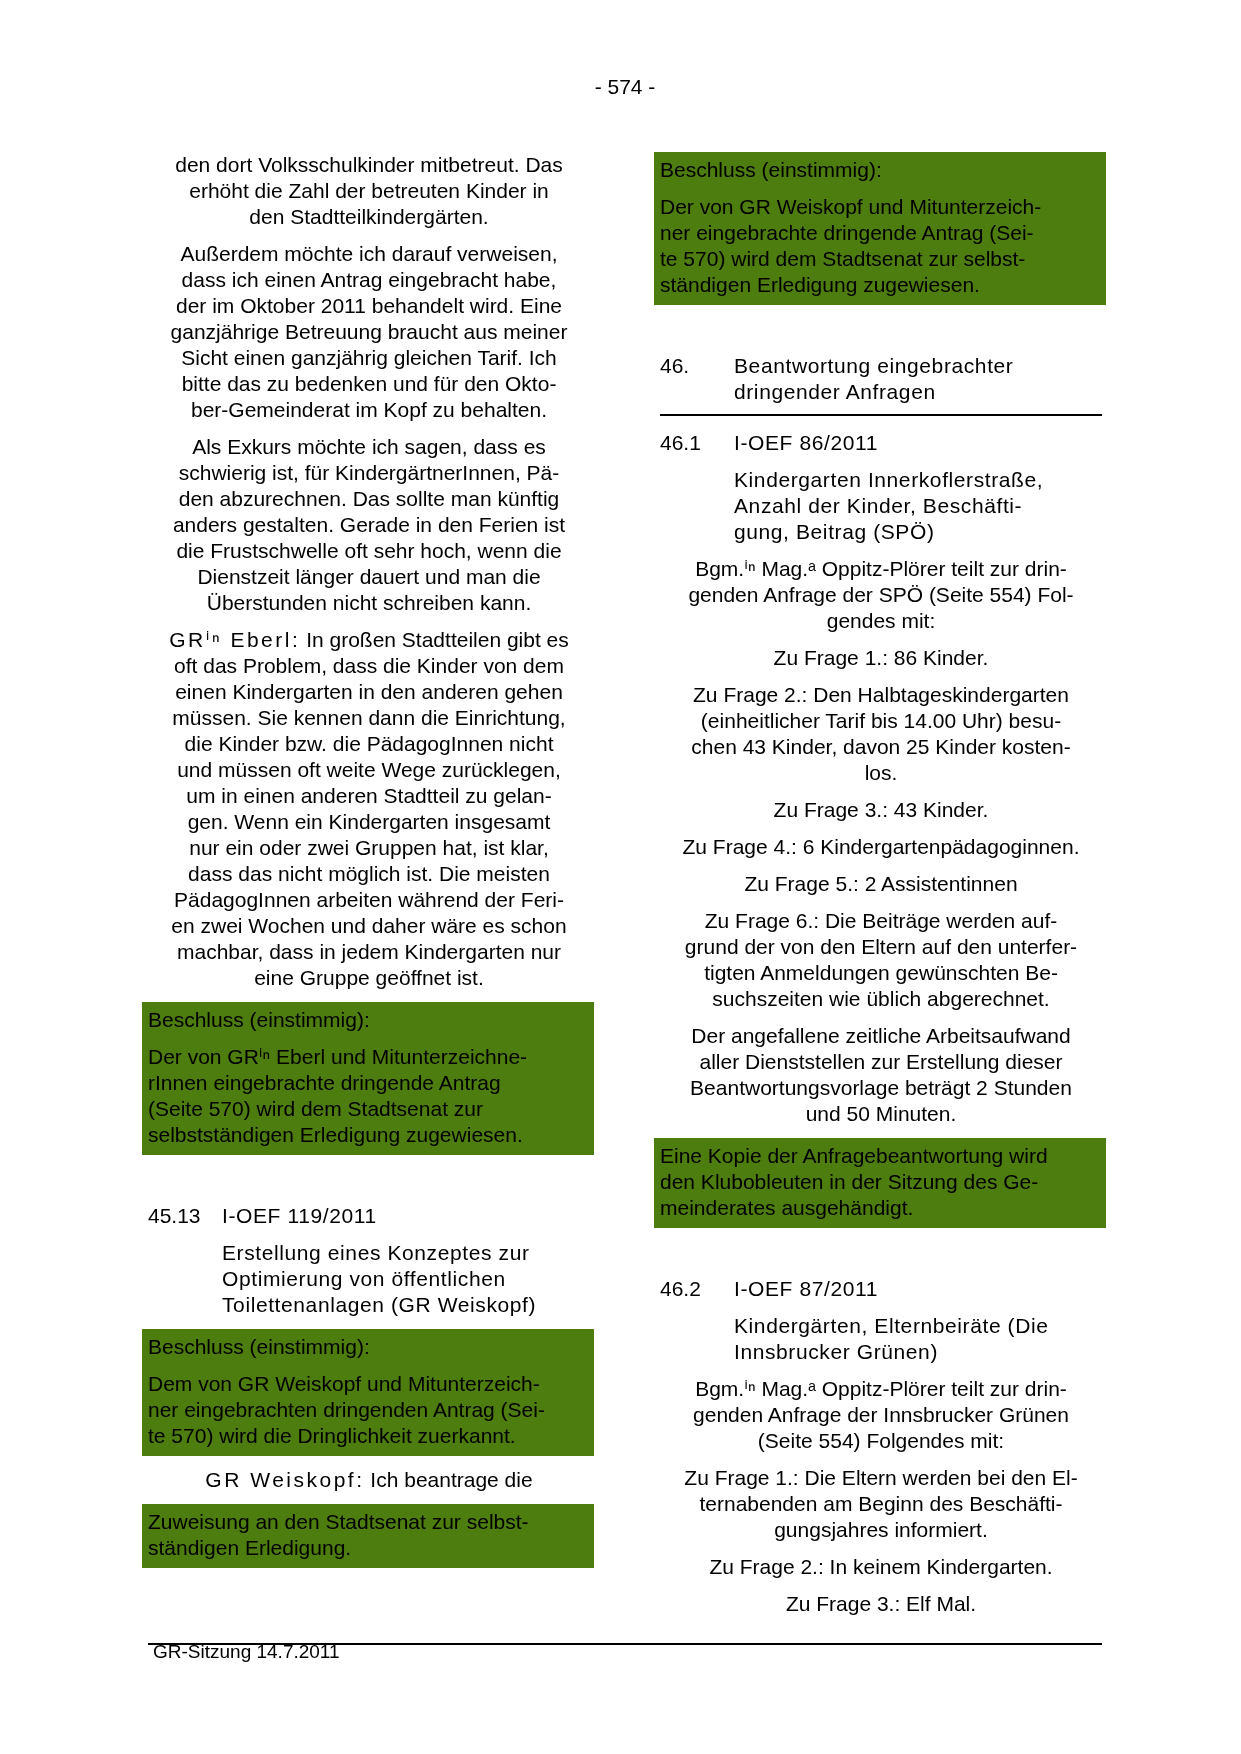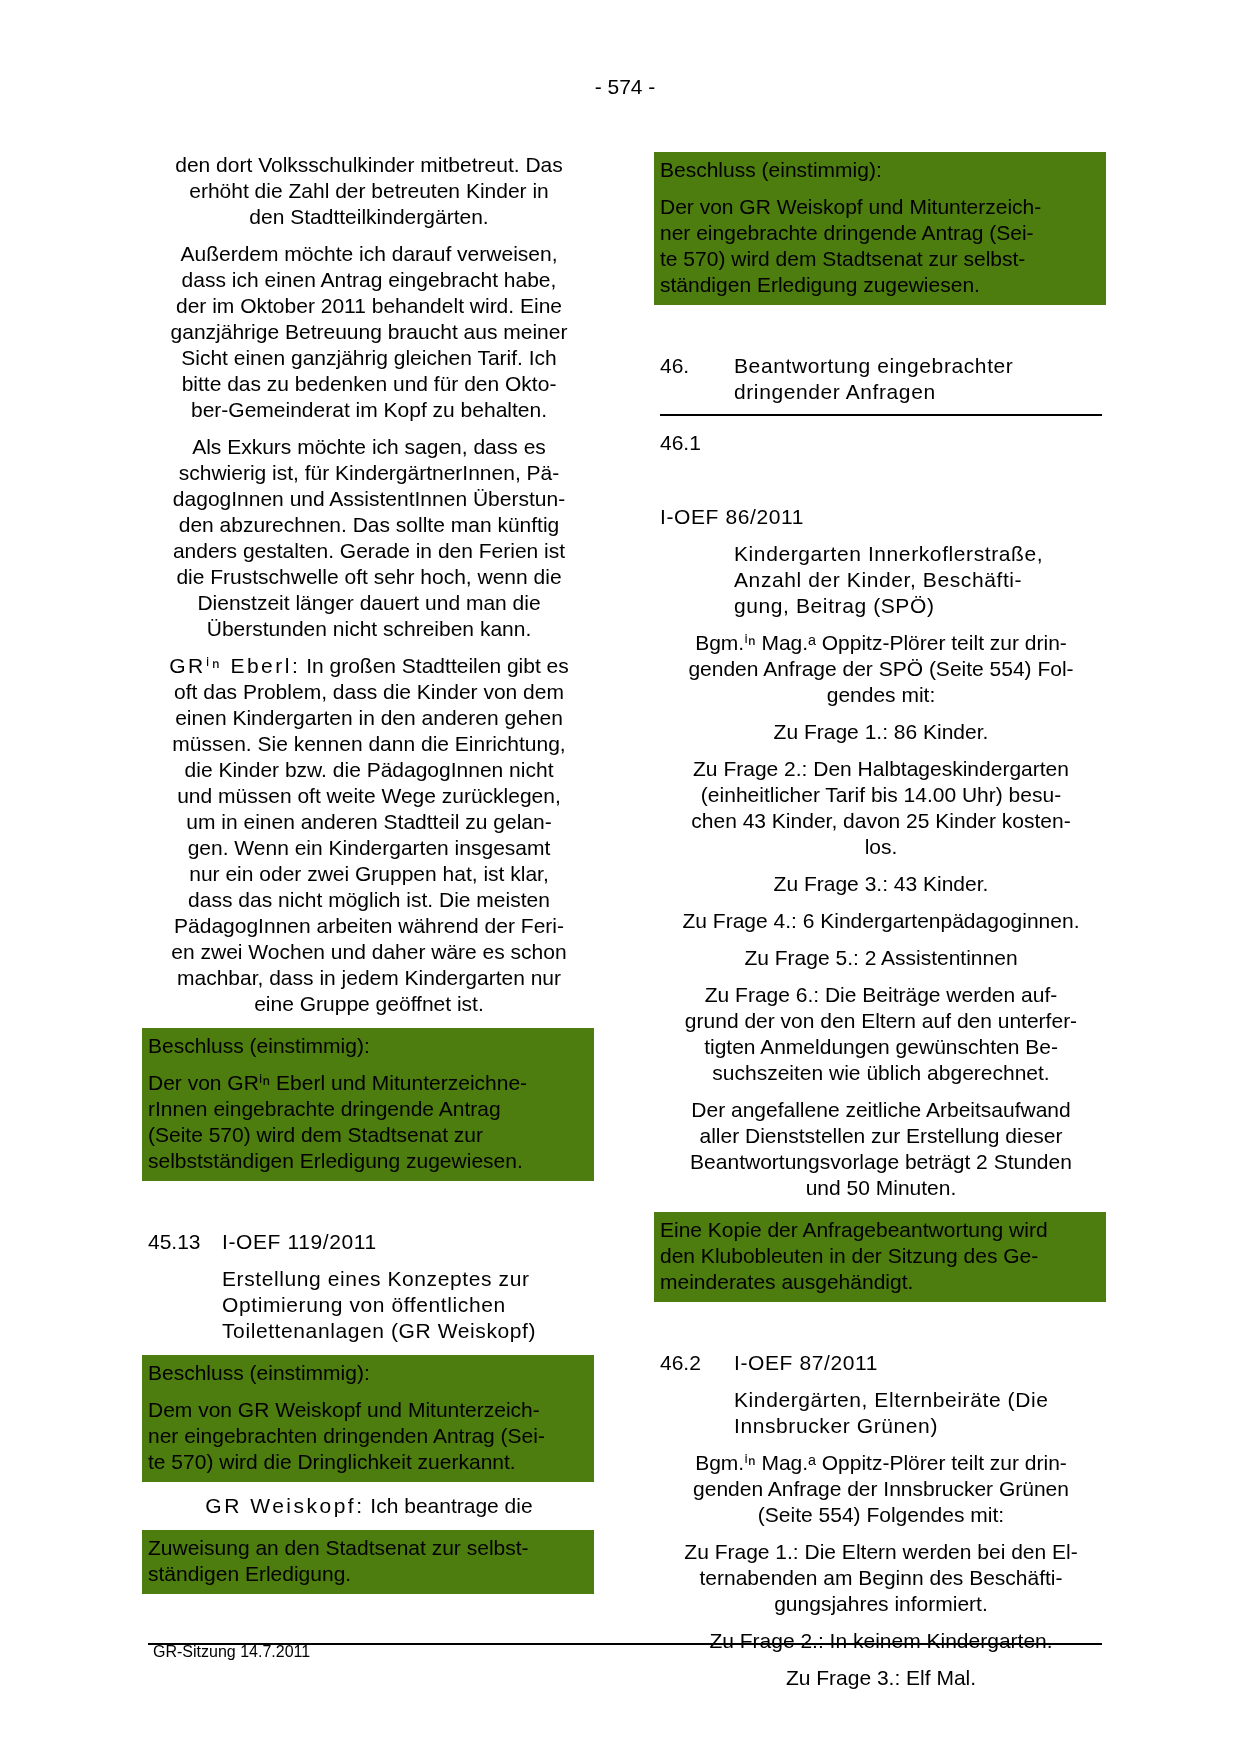--- a/index.html
+++ b/index.html
@@ -59,21 +59,20 @@
     border-bottom: 2px solid #000000;
     padding-bottom: 9px;
   }
   .item-heading {
     display: flex;
     margin-top: 48px;
     margin-bottom: 11px;
   }
   .section-heading + .item-heading {
     margin-top: 14px;
-    flex-direction: column;
   }
   .col > .item-heading:first-child,
   .col > .section-heading:first-child,
   .col > .para:first-child,
   .col > .decision:first-child {
     margin-top: 0;
   }
   .heading-num {
     width: 74px;
     flex: 0 0 74px;
@@ -94,21 +93,21 @@
     position: absolute;
     top: 1643px;
     left: 148px;
     width: 954px;
     border-top: 2px solid #000000;
   }
   .footer-text {
     position: absolute;
     top: 1639px;
     left: 153px;
-    font-size: 16px;
+    font-size: 19px;
     line-height: 25px;
   }
 </style>
 </head>
 <body>
 
 <div class="page">
   <div class="pagenum">- 574 -</div>
 
   <div class="columns">
@@ -123,21 +122,20 @@
           <div class="line">dass ich einen Antrag eingebracht habe,</div>
           <div class="line">der im Oktober 2011 behandelt wird. Eine</div>
           <div class="line">ganzjährige Betreuung braucht aus meiner</div>
           <div class="line">Sicht einen ganzjährig gleichen Tarif. Ich</div>
           <div class="line">bitte das zu bedenken und für den Okto-</div>
           <div class="line">ber-Gemeinderat im Kopf zu behalten.</div>
         </div>
         <div class="para">
           <div class="line">Als Exkurs möchte ich sagen, dass es</div>
           <div class="line">schwierig ist, für KindergärtnerInnen, Pä-</div>
-          <div class="line">dagogInnen und AssistentInnen Überstun-</div>
           <div class="line">den abzurechnen. Das sollte man künftig</div>
           <div class="line">anders gestalten. Gerade in den Ferien ist</div>
           <div class="line">die Frustschwelle oft sehr hoch, wenn die</div>
           <div class="line">Dienstzeit länger dauert und man die</div>
           <div class="line">Überstunden nicht schreiben kann.</div>
         </div>
         <div class="para">
           <div class="line"><span class="em-spaced">GRⁱⁿ Eberl:</span> In großen Stadtteilen gibt es</div>
           <div class="line">oft das Problem, dass die Kinder von dem</div>
           <div class="line">einen Kindergarten in den anderen gehen</div>

